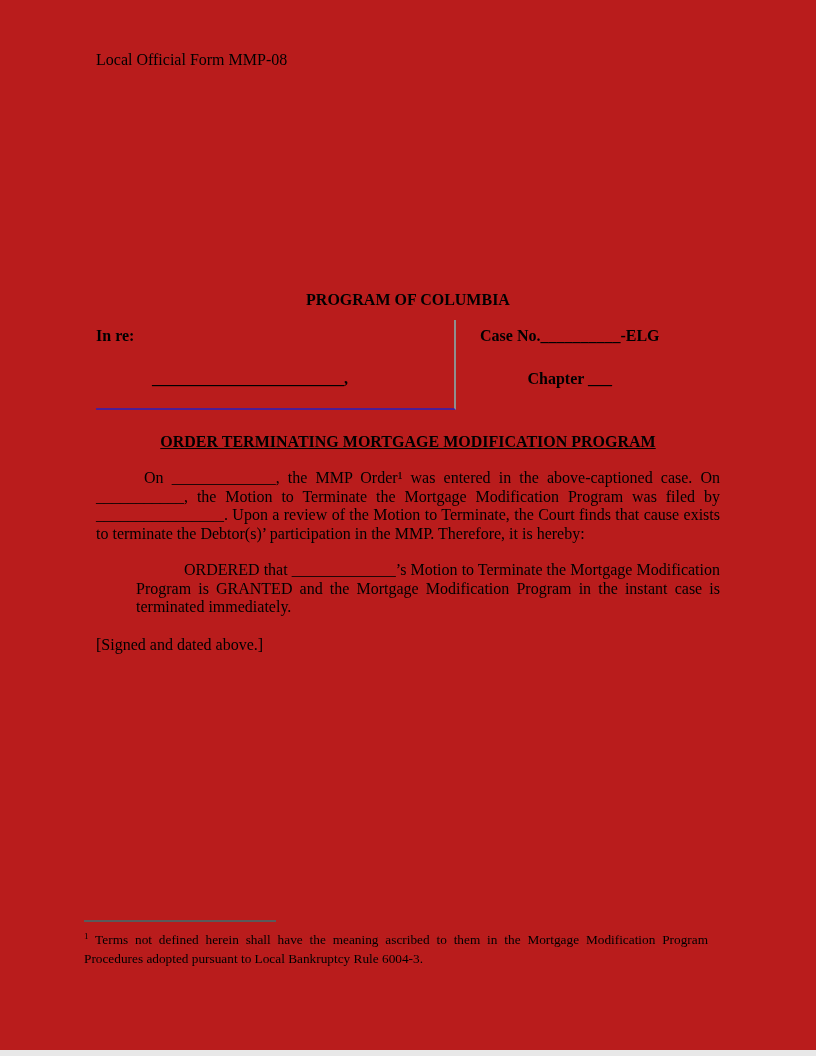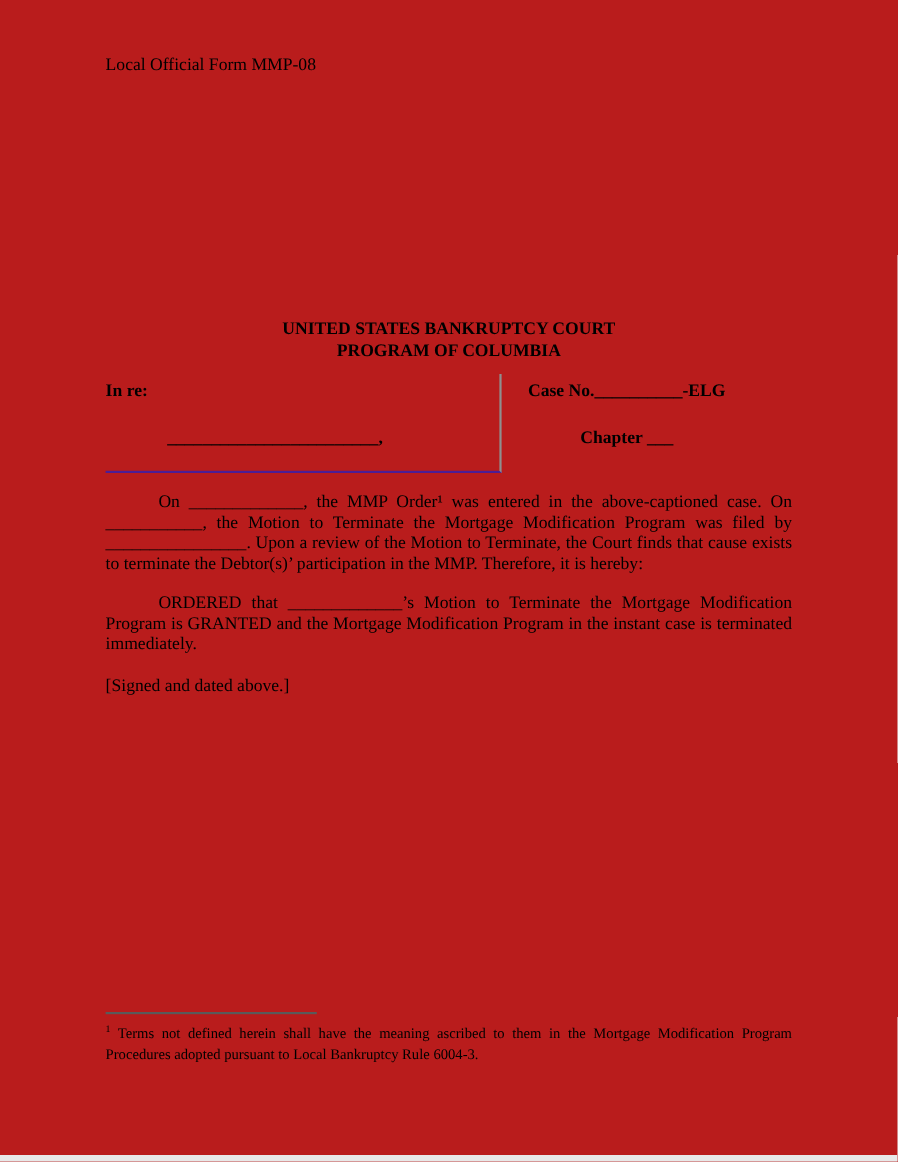--- a/index.html
+++ b/index.html
@@ -48,25 +48,25 @@
     font-weight: bold;
     text-decoration: underline;
   }
   .body-para {
     margin: 0;
     margin-top: 18px;
     text-align: justify;
     text-indent: 48px;
     line-height: 18.7px;
   }
-  .body-para.second { margin-top: 17px; }
+  .body-para.second { margin-top: 17px; margin-left: 40px; }
   .signed-line { margin-top: 18px; text-align: left; }
   .footnote {
     position: absolute;
-    left: 96px;
+    left: 84px;
     top: 920px;
     width: 624px;
     font-size: 13.3px;
     line-height: 19px;
   }
   .footnote-rule {
     width: 192px;
     height: 0;
     border-top: 2px solid #5a5a5a;
     margin-bottom: 8px;
@@ -75,40 +75,40 @@
   sup { font-size: 9px; line-height: 0; }
 </style>
 </head>
 <body>
 
 <div class="page">
 
   <div class="form-number">Local Official Form MMP-08</div>
 
   <div class="court-header">
-    <div>UNITED STATES BANKRUPTCY COURT</div>
     <div>PROGRAM OF COLUMBIA</div>
   </div>
 
   <div class="caption">
     <div class="caption-left">
       <div>In re:</div>
       <div class="debtor-blank-line">________________________,</div>
     </div>
     <div class="caption-right">
       <div class="case-no-line">
         <span>Case No.</span><span>__________</span><span>-ELG</span>
       </div>
       <div class="chapter-line">
         <span>Chapter</span>
         <span>___</span>
       </div>
     </div>
   </div>
 
+  <div class="order-title">ORDER TERMINATING MORTGAGE MODIFICATION PROGRAM</div>
 
   <p class="body-para">On _____________, the MMP Order¹ was entered in the above-captioned case. On ___________, the Motion to Terminate the Mortgage Modification Program was filed by ________________. Upon a review of the Motion to Terminate, the Court finds that cause exists to terminate the Debtor(s)’ participation in the MMP. Therefore, it is hereby:</p>
 
   <p class="body-para second">ORDERED that _____________’s Motion to Terminate the Mortgage Modification Program is GRANTED and the Mortgage Modification Program in the instant case is terminated immediately.</p>
 
   <div class="signed-line">[Signed and dated above.]</div>
 
   <div class="footnote">
     <div class="footnote-rule"></div>
     <div class="footnote-text"><sup>1</sup><span> Terms not defined herein shall have the meaning ascribed to them in the Mortgage Modification Program Procedures adopted pursuant to Local Bankruptcy Rule 6004-3.</span></div>

